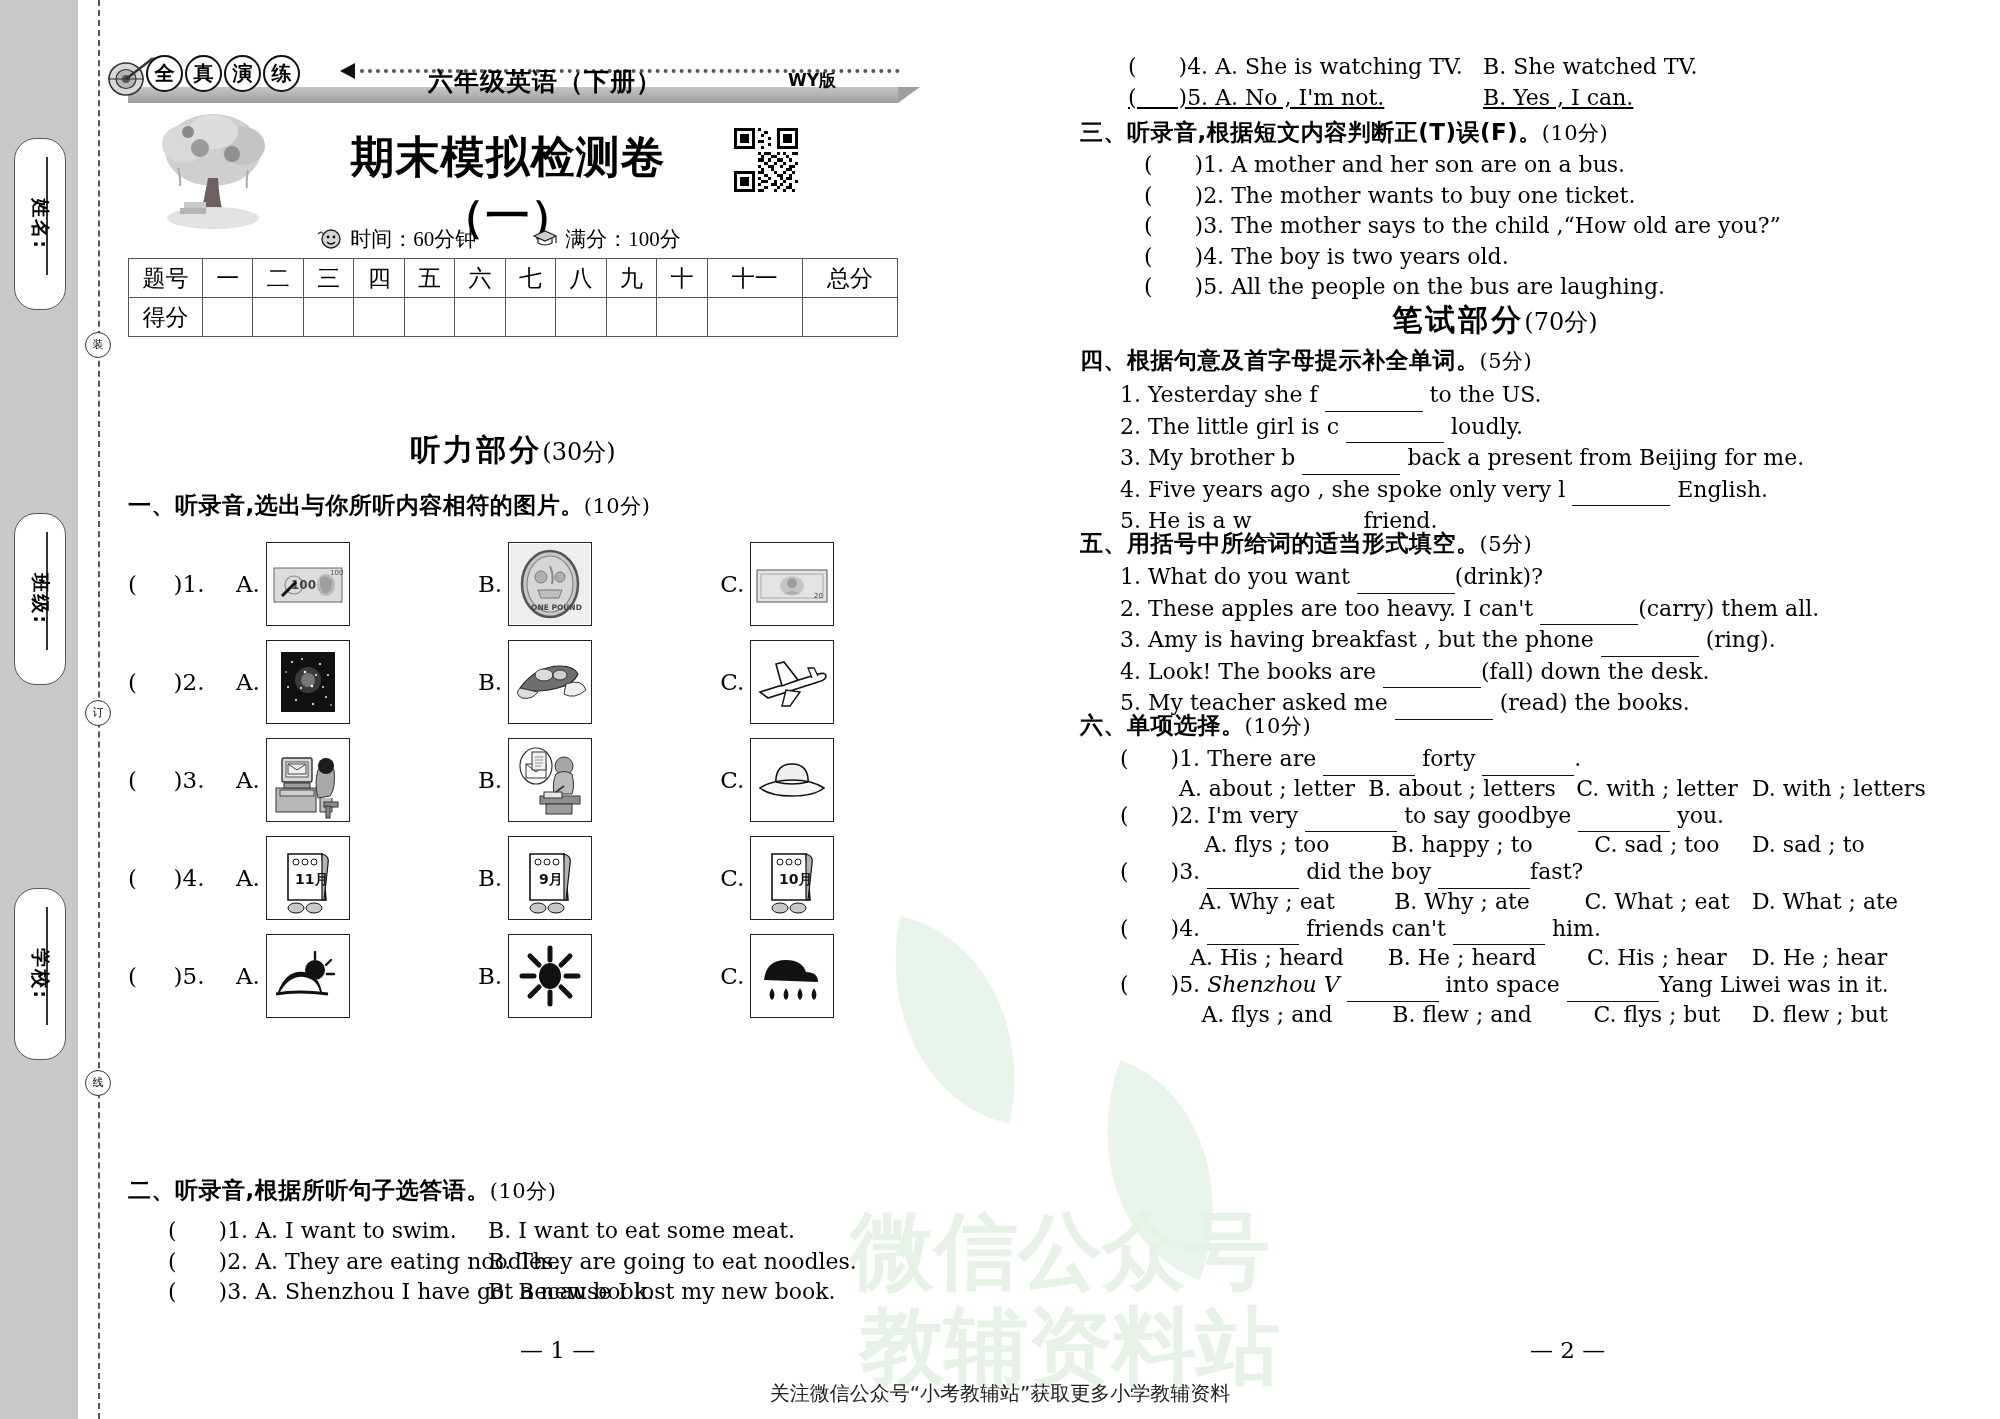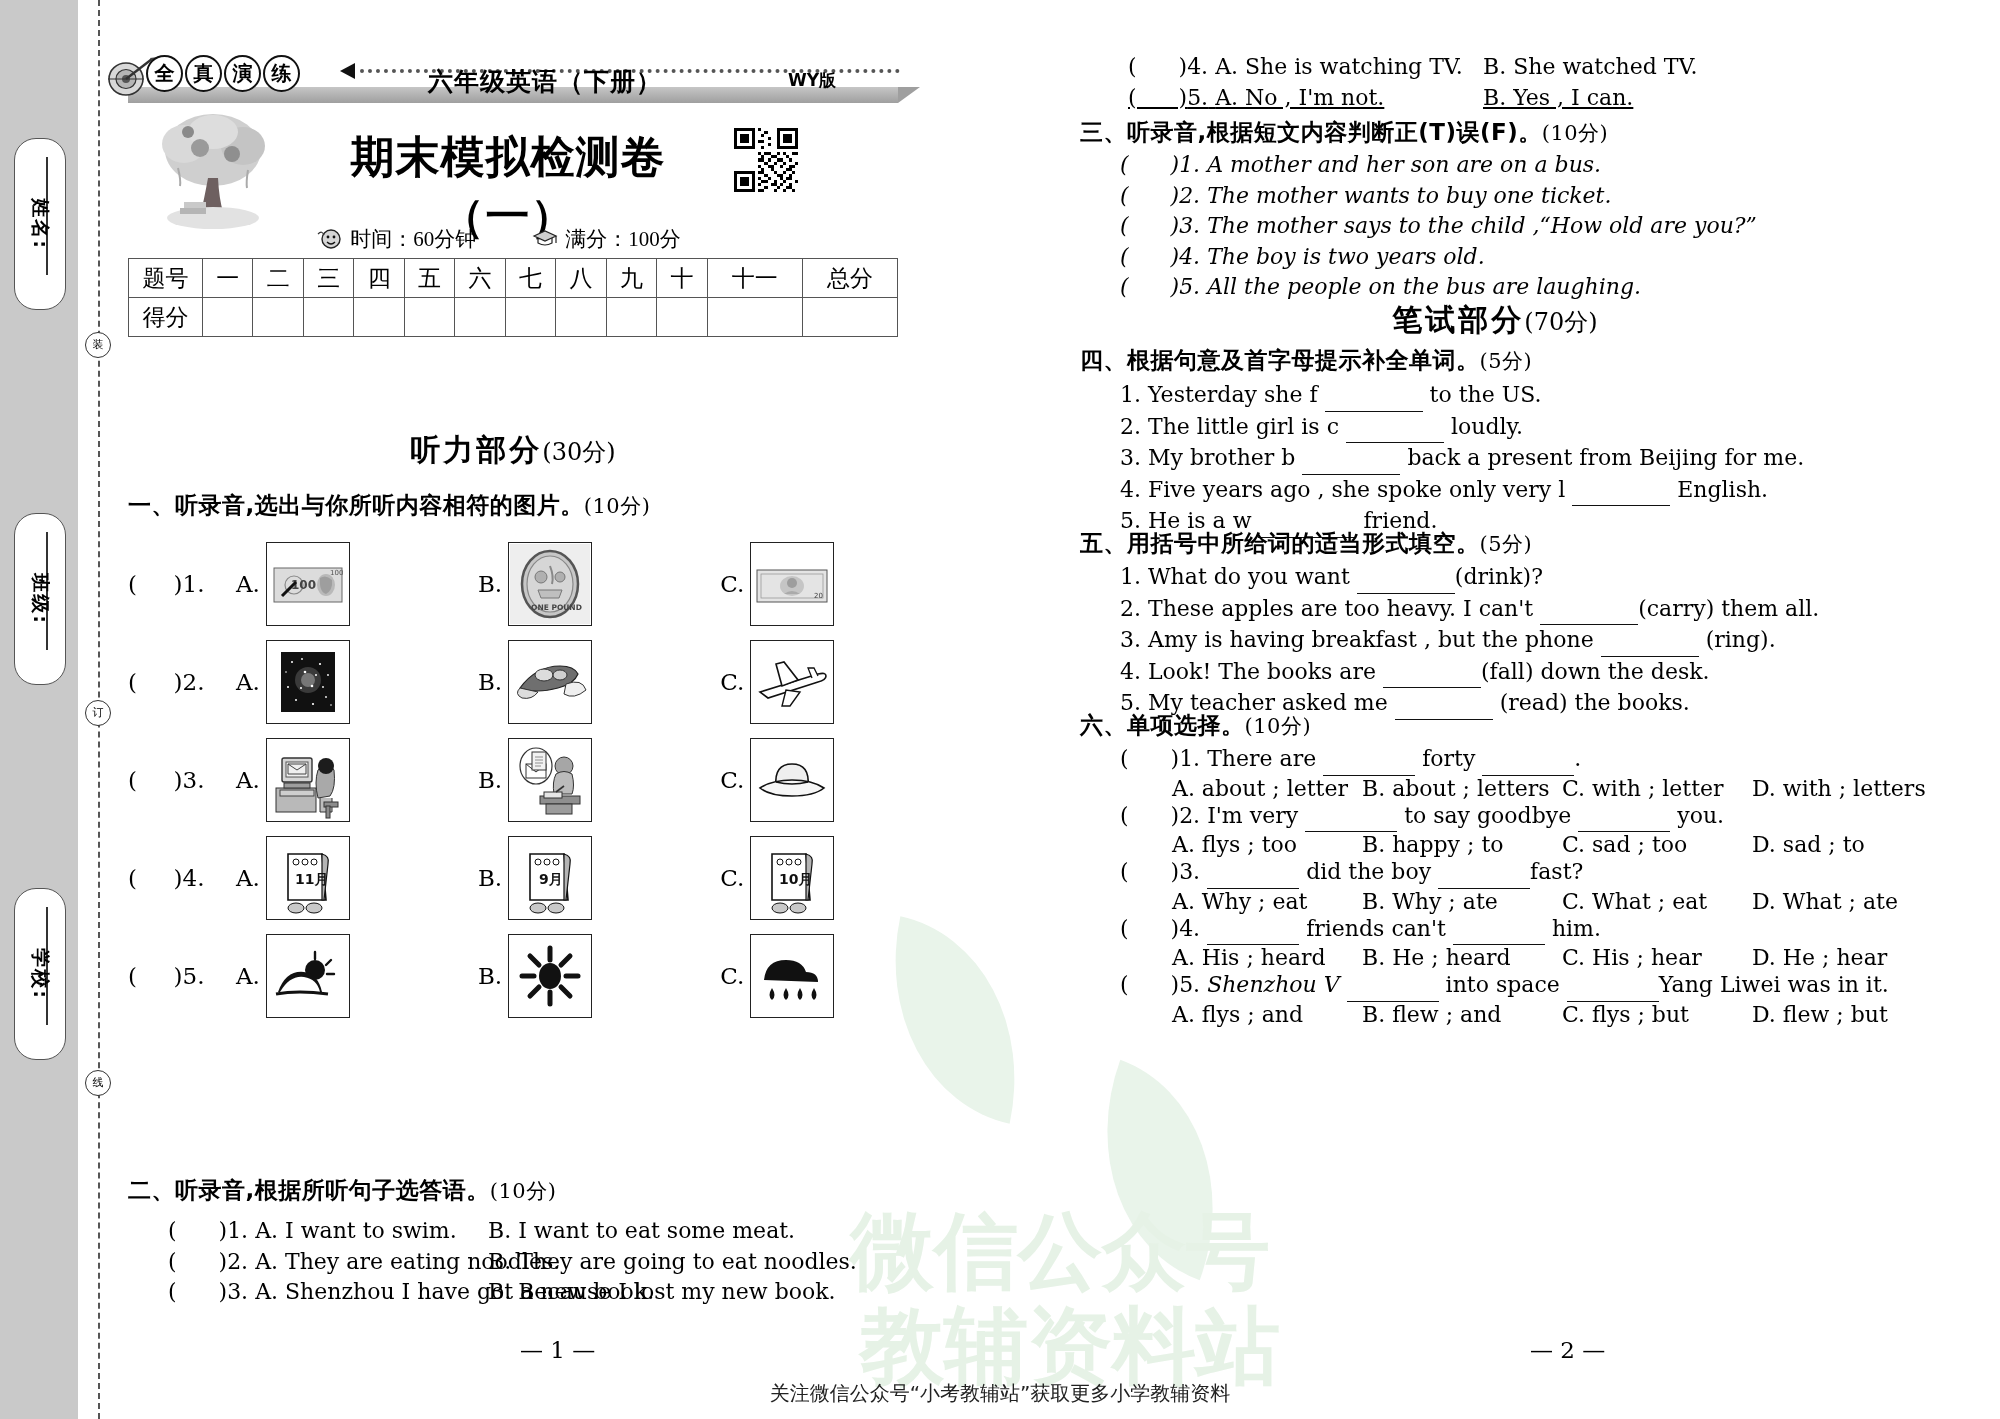--- a/index.html
+++ b/index.html
@@ -147,21 +147,21 @@
   
   .q-line {
     font-size:22px; font-family:"DejaVu Serif", serif;
     line-height:30.5px; white-space:nowrap;
   }
   .paren { letter-spacing:0; }
   .blank-u { display:inline-block; border-bottom:1.4px solid #111; }
 
   .opt-line {
     font-size:22px; font-family:"DejaVu Serif", serif;
-    display:flex; white-space:nowrap;
+    display:flex; white-space:nowrap;text-align:center;
   }
   .opt-line span { display:inline-block; }
 
   
   .wm {
     position:absolute; color:#e6f2e6; font-weight:700;
     font-family:"DejaVu Sans", sans-serif; pointer-events:none; user-select:none;
   }
   .wm-leaf {
     position:absolute; width:150px; height:180px;
@@ -696,21 +696,21 @@
     <div class="q-line" style="display:flex;text-decoration:underline;">
       <span style="width:355px;"><span class="paren">(&nbsp;&nbsp;&nbsp;&nbsp;&nbsp;&nbsp;)</span><span>5.</span> <span>A. No , I'm not.</span></span>
       <span>B. Yes , I can.</span>
     </div>
   </div>
 
   <div class="sec-head" style="position:absolute;left:0px;top:117px;">
     <span>三、听录音,根据短文内容判断正(T)误(F)。</span><span class="pts">(10分)</span>
   </div>
 
-  <div style="position:absolute;left:40px;top:150px;font-style:italic;">
+  <div style="position:absolute;left:64px;top:150px;">
     <div class="q-line"><span class="paren">(&nbsp;&nbsp;&nbsp;&nbsp;&nbsp;&nbsp;)</span><span>1.</span> <span>A mother and her son are on a bus.</span></div>
     <div class="q-line"><span class="paren">(&nbsp;&nbsp;&nbsp;&nbsp;&nbsp;&nbsp;)</span><span>2.</span> <span>The mother wants to buy one ticket.</span></div>
     <div class="q-line"><span class="paren">(&nbsp;&nbsp;&nbsp;&nbsp;&nbsp;&nbsp;)</span><span>3.</span> <span>The mother says to the child ,“How old are you?”</span></div>
     <div class="q-line"><span class="paren">(&nbsp;&nbsp;&nbsp;&nbsp;&nbsp;&nbsp;)</span><span>4.</span> <span>The boy is two years old.</span></div>
     <div class="q-line"><span class="paren">(&nbsp;&nbsp;&nbsp;&nbsp;&nbsp;&nbsp;)</span><span>5.</span> <span>All the people on the bus are laughing.</span></div>
   </div>
 
   <div class="part-head" style="position:absolute;left:0px;top:300px;width:830px;">
     <span>笔试部分</span><span class="pts">(70分)</span>
   </div>

